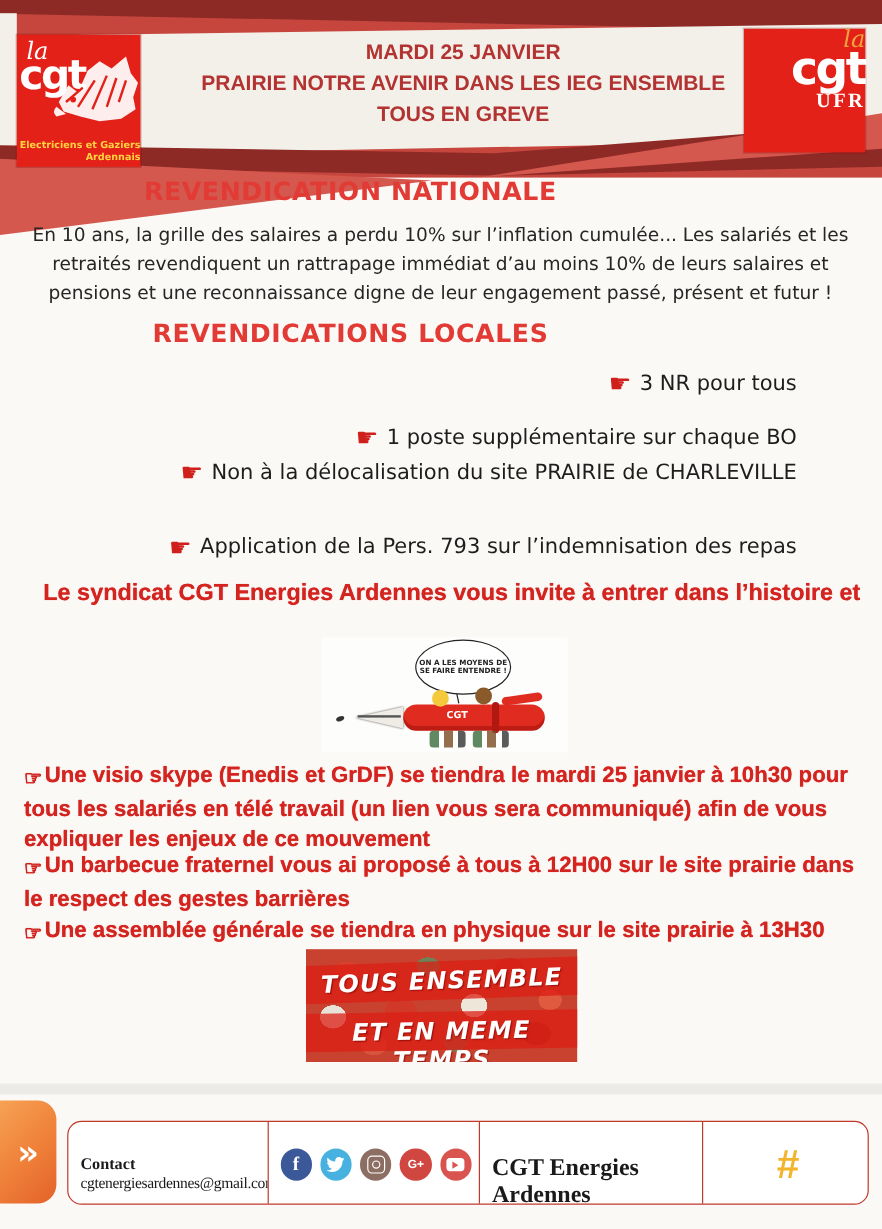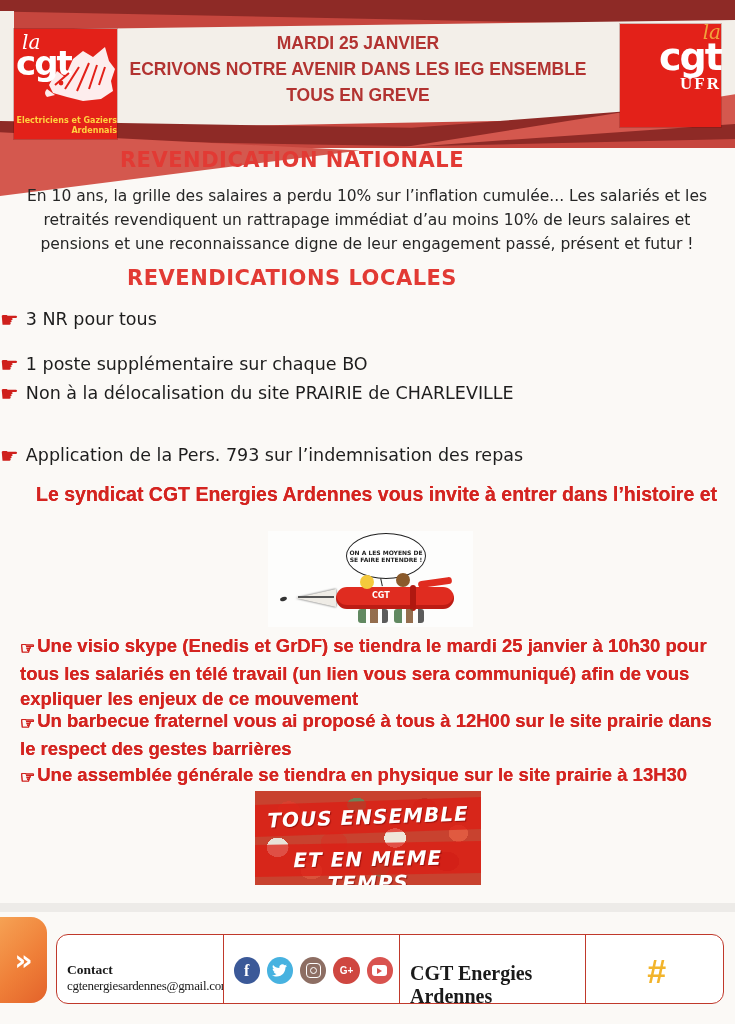--- a/index.html
+++ b/index.html
@@ -28,27 +28,27 @@
   .logo-left .cgt{position:absolute;left:2px;top:14px;font-weight:800;font-size:34px;letter-spacing:-2px;}
   .logo-left .boar{position:absolute;right:0;top:4px;}
   .logo-left .sub{position:absolute;left:0;right:0;bottom:3px;color:#ffd23f;
                   font-size:8px;line-height:10px;font-weight:700;}
   .logo-right{left:620px;top:24px;width:101px;height:103px;}
   .logo-right .mines{font-weight:800;font-size:12px;letter-spacing:.5px;padding-top:2px;}
   .logo-right .la{font:italic 20px "DejaVu Serif",serif;color:#f0a23c;line-height:16px;}
   .logo-right .cgt{font-weight:800;font-size:38px;letter-spacing:-2px;line-height:34px;}
   .logo-right .ufr{font-family:"Liberation Serif",serif;font-weight:700;font-size:17px;letter-spacing:2px;}
 
-  .hdr-text{left:108px;top:30px;width:500px;text-align:center;color:#b23331;
+  .hdr-text{left:136px;top:30px;width:500px;text-align:center;color:#b23331;
             font-family:"Liberation Sans",sans-serif;font-weight:700;font-size:17.5px;line-height:26px;}
 
   
   .red-title{width:584px;text-align:center;color:#e23a34;font-weight:700;font-size:21px;letter-spacing:.5px;}
   .para{left:17px;width:700px;text-align:center;color:#262626;font-size:15.5px;line-height:24px;}
-  .bullet{width:664px;text-align:left;color:#1d1d1d;font-size:17.5px;}
+  .bullet{width:664px;text-align:right;color:#1d1d1d;font-size:17.5px;}
   .finger{color:#cf201c;font-size:21px;vertical-align:-2px;margin-right:7px;}
   .call{left:17px;width:700px;text-align:right;color:#d42420;
         font-family:"Liberation Sans",sans-serif;font-weight:800;font-size:19.5px;line-height:23px;
         text-shadow:0 0 .6px #d42420;}
   .ann{left:20px;width:700px;color:#d42420;font-family:"Liberation Sans",sans-serif;
        font-weight:800;font-size:18.5px;line-height:25px;text-shadow:0 0 .6px #d42420;}
   .ann .finger{font-size:17px;margin-right:2px;}
 
   
   .cartoon{left:268px;top:531px;width:205px;height:96px;background:#fdfdfc;}
@@ -147,21 +147,21 @@
 </div>
 
 <div class="abs logo logo-right">
   <div class="la">la</div>
   <div class="cgt">cgt</div>
   <div class="ufr">UFR</div>
 </div>
 
 <div class="abs hdr-text">
   <div>MARDI 25 JANVIER</div>
-  <div>ECRIVONS NOTRE AVENIR DANS LES IEG ENSEMBLE</div>
+  <div>PRAIRIE NOTRE AVENIR DANS LES IEG ENSEMBLE</div>
   <div>TOUS EN GREVE</div>
 </div>
 
 <div class="abs red-title" style="top:148px">REVENDICATION NATIONALE</div>
 <div class="abs para" style="top:184px">En 10 ans, la grille des salaires a perdu 10% sur l’inflation cumulée... Les salariés et les retraités revendiquent un rattrapage immédiat d’au moins 10% de leurs salaires et pensions et une reconnaissance digne de leur engagement passé, présent et futur !</div>
 
 <div class="abs red-title" style="top:266px">REVENDICATIONS LOCALES</div>
 
 <div class="abs bullet" style="top:308px">
   <span class="finger">☛</span><span>3 NR pour tous</span>

